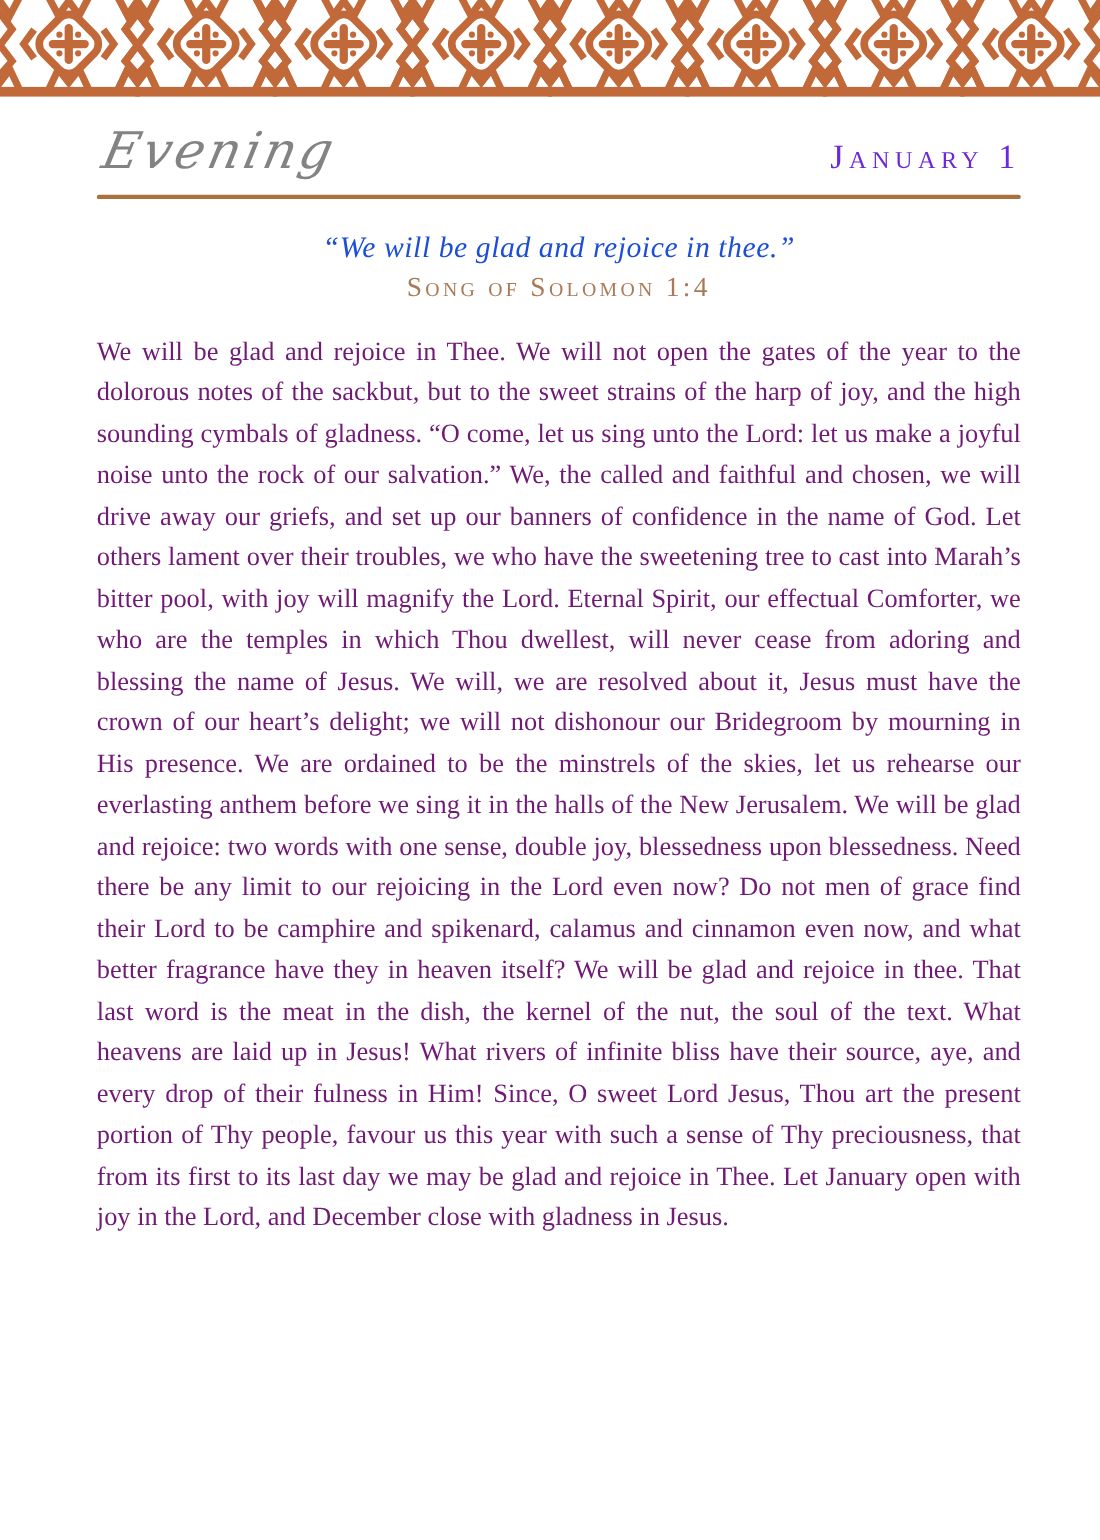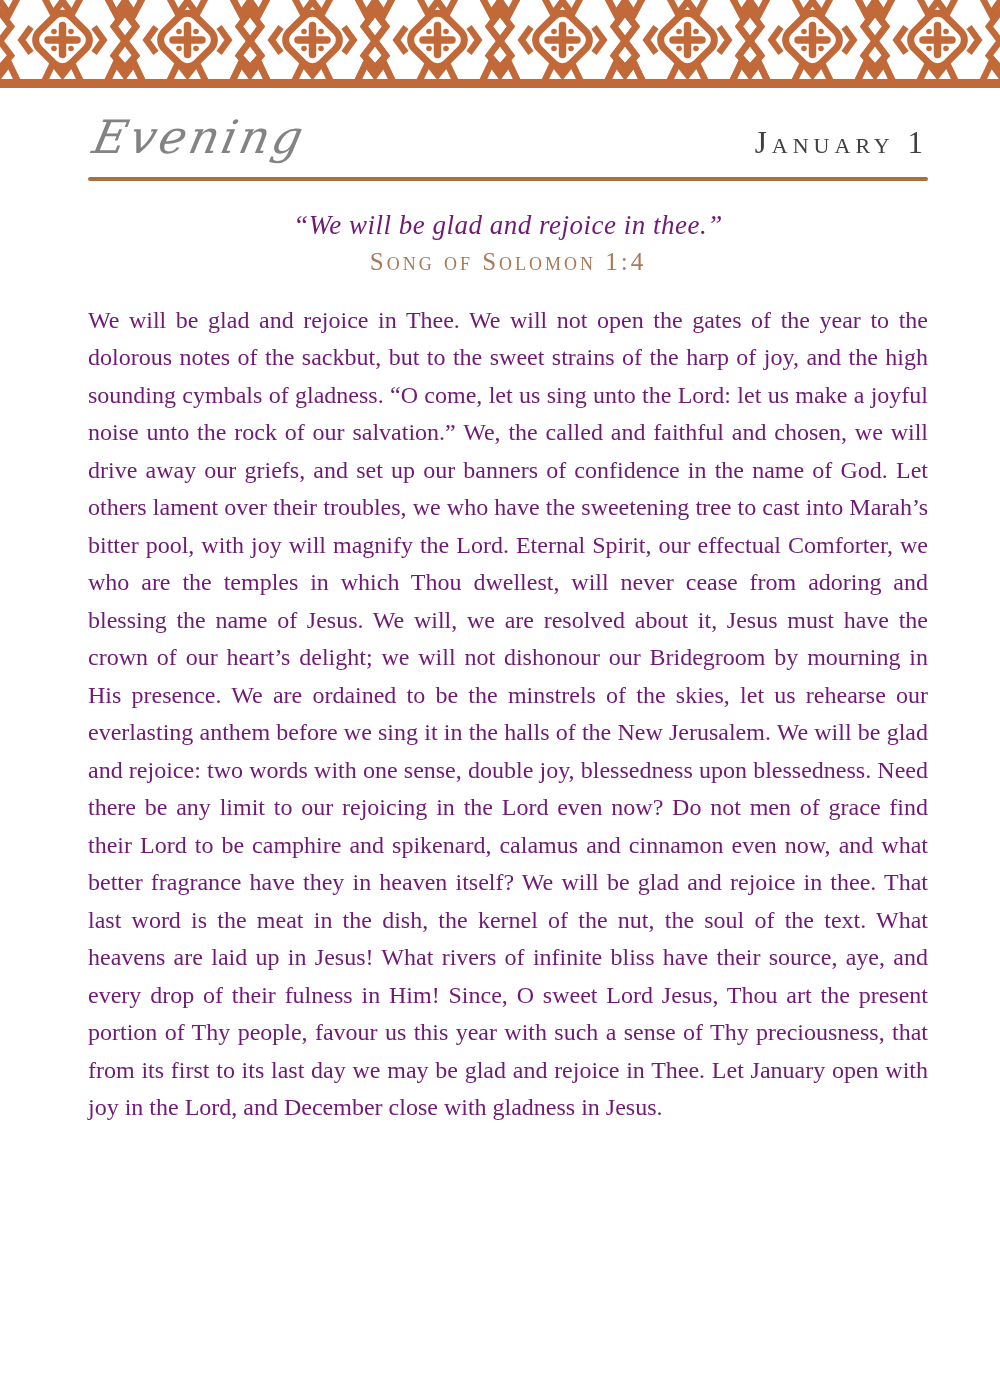--- a/index.html
+++ b/index.html
@@ -32,39 +32,39 @@
     line-height: 1.2;
     color: #838383;
     letter-spacing: 3px;
     transform: skewX(-12deg);
     transform-origin: left bottom;
   }
   .date-heading {
     font-variant: small-caps;
     font-size: 31px;
     letter-spacing: 5px;
-    color: #404040;
+    color: #6d28d9;
     line-height: 1.2;
   }
   .header-rule {
     border: none;
     height: 4px;
     border-radius: 2px;
     background: #a9713e;
     margin: 12px 0 0 0;
   }
   .scripture {
     text-align: center;
     margin-top: 28px;
   }
   .scripture-quote {
     font-style: italic;
     font-size: 27px;
     line-height: 1.25;
-    color: #701a75;
+    color: #1d4ed8;
     letter-spacing: 0.5px;
   }
   .scripture-reference {
     margin-top: 5px;
     font-variant: small-caps;
     font-size: 25px;
     letter-spacing: 3px;
     color: #aa7a57;
   }
   .body-text {

